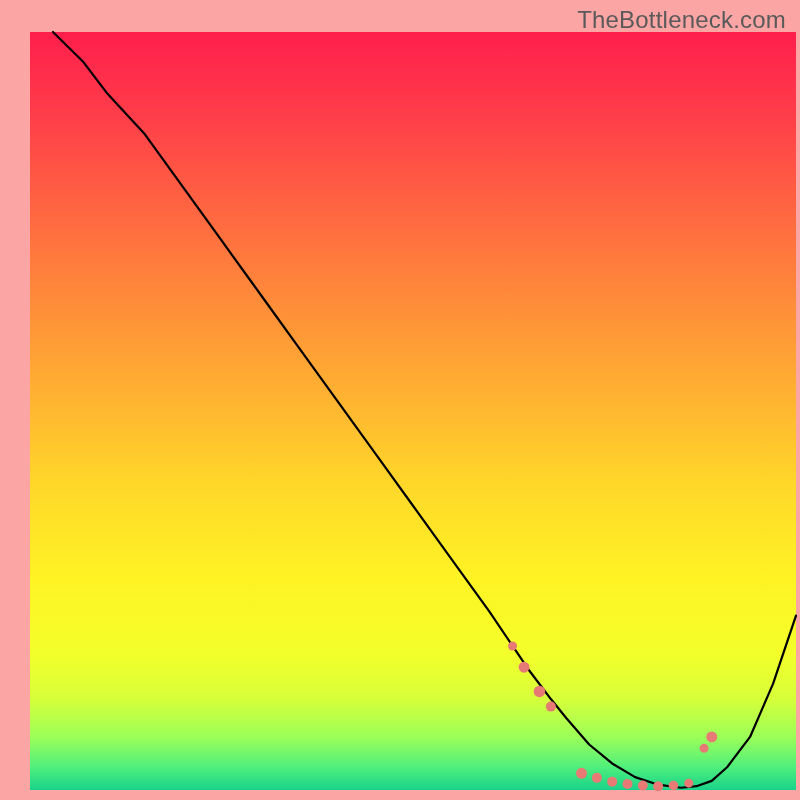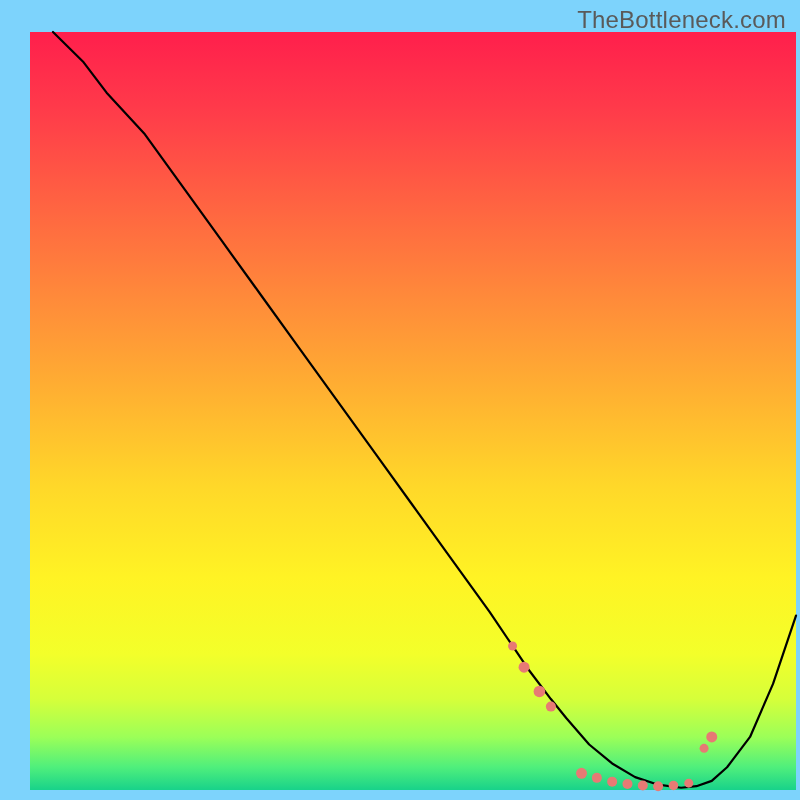--- a/index.html
+++ b/index.html
@@ -7,21 +7,21 @@
     padding: 0;
     width: 800px;
     height: 800px;
     background: #000;
     overflow: hidden;
   }
   .frame {
     position: relative;
     width: 800px;
     height: 800px;
-    background: #7dd3fc;
+    background: #fca5a5;
   }
   .watermark {
     position: absolute;
     top: 6px;
     right: 14px;
     font-family: Arial, Helvetica, sans-serif;
     font-size: 24px;
     font-weight: 500;
     color: #5a5a5a;
     letter-spacing: 0.2px;

